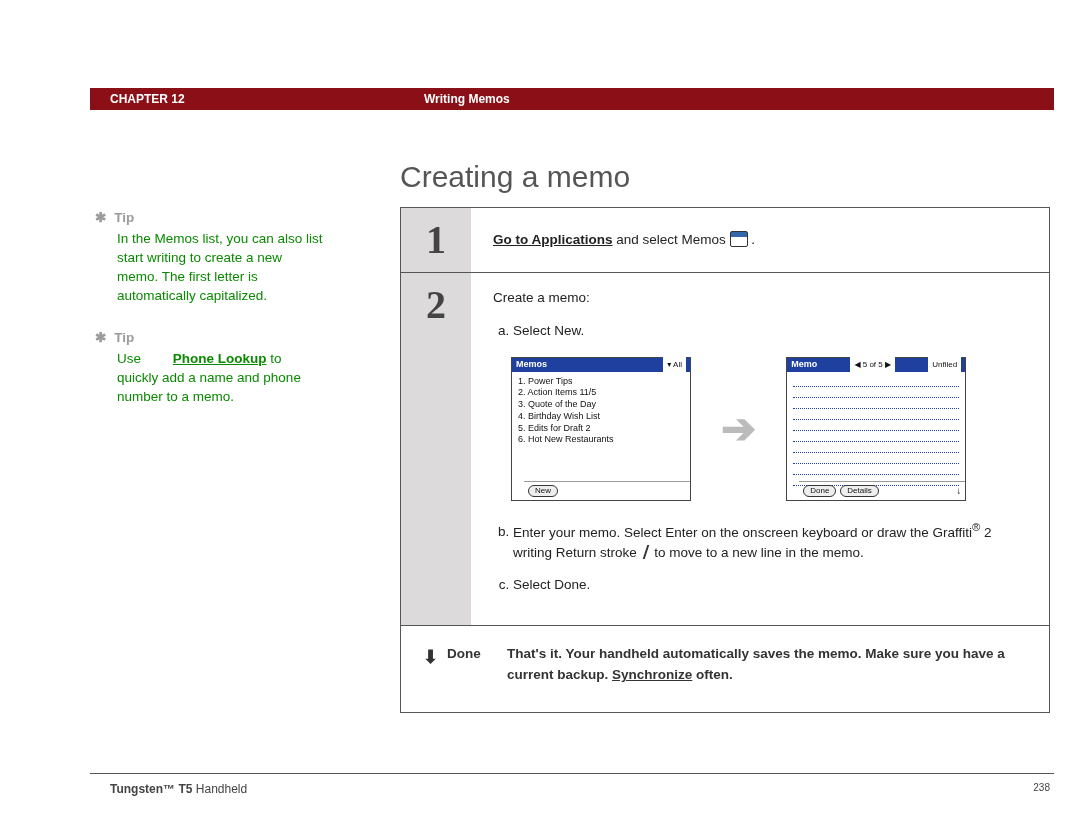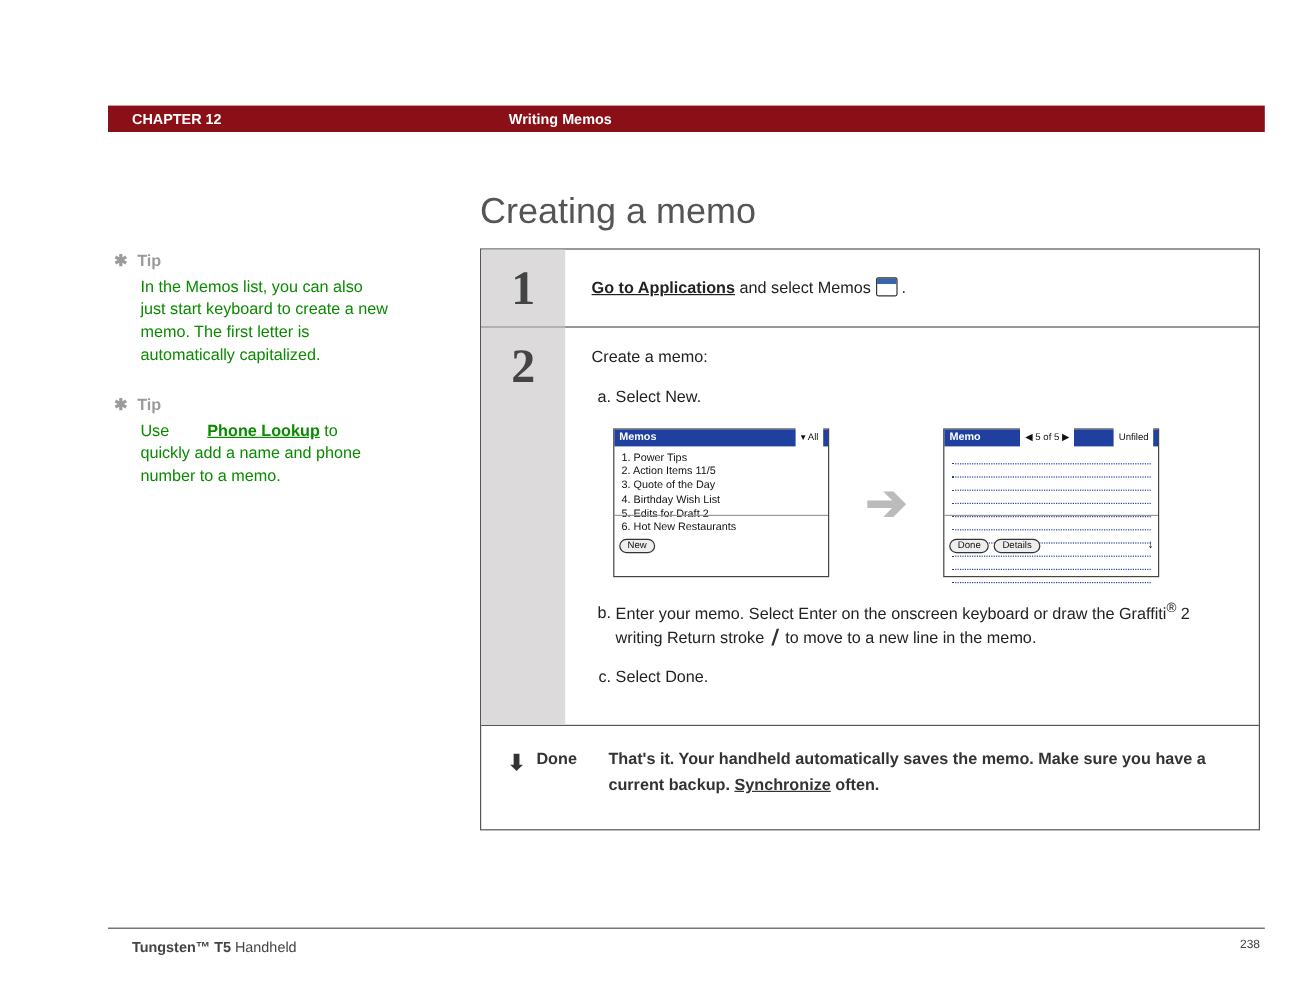--- a/index.html
+++ b/index.html
@@ -155,21 +155,21 @@
   
   .shots-row {
     display: flex;
     align-items: center;
     justify-content: flex-start;
     gap: 30px;
     margin: 16px 0 18px 18px;
   }
   .device {
     width: 180px;
-    height: 124px;
+    height: 144px;
     border: 1px solid #444;
     box-sizing: border-box;
     position: relative;
     font-size: 9px;
     color: #111;
     background: #fff;
   }
   .device .dev-top {
     height: 14px;
     background: #2040a0;
@@ -193,27 +193,27 @@
     top: 14px; left: 0; right: 0; bottom: 18px;
     padding: 4px 6px;
     line-height: 1.3;
   }
   .device .dev-mid .mline {
     border-bottom: 1px dotted #2040a0;
     height: 10px;
   }
   .device .dev-bot {
     position: absolute;
-    bottom: 0; left: 0; right: 0;
+    bottom: 0; left: 12px; right: 0;
     height: 18px;
     border-top: 1px solid #999;
     display: flex;
     align-items: center;
     gap: 4px;
-    padding: 16px 4px;
+    padding: 0 4px;
   }
   .device .dev-btn {
     border: 1px solid #333;
     border-radius: 10px;
     padding: 0 6px;
     font-size: 8px;
     line-height: 10px;
     background: #eee;
   }
   .arrow-icon {
@@ -277,21 +277,21 @@
   <div class="header-bar">
     <span class="chapter">CHAPTER 12</span>
     <span class="subj">Writing Memos</span>
   </div>
 
   <div class="title">Creating a memo</div>
 
   <div class="sidebar">
     <div class="tip-block">
       <div class="tip-label">Tip</div>
-      <div class="tip-body">In the Memos list, you can also just start keyboard to create a new memo. The first letter is automatically capitalized.</div>
+      <div class="tip-body">In the Memos list, you can also list start writing to create a new memo. The first letter is automatically capitalized.</div>
     </div>
     <div class="tip-block">
       <div class="tip-label">Tip</div>
       <div class="tip-body">
         <span>Use </span><a class="tip-link">Phone Lookup</a><span> to quickly add a name and phone number to a memo.</span>
       </div>
     </div>
   </div>
 
   <div class="steps-box">

